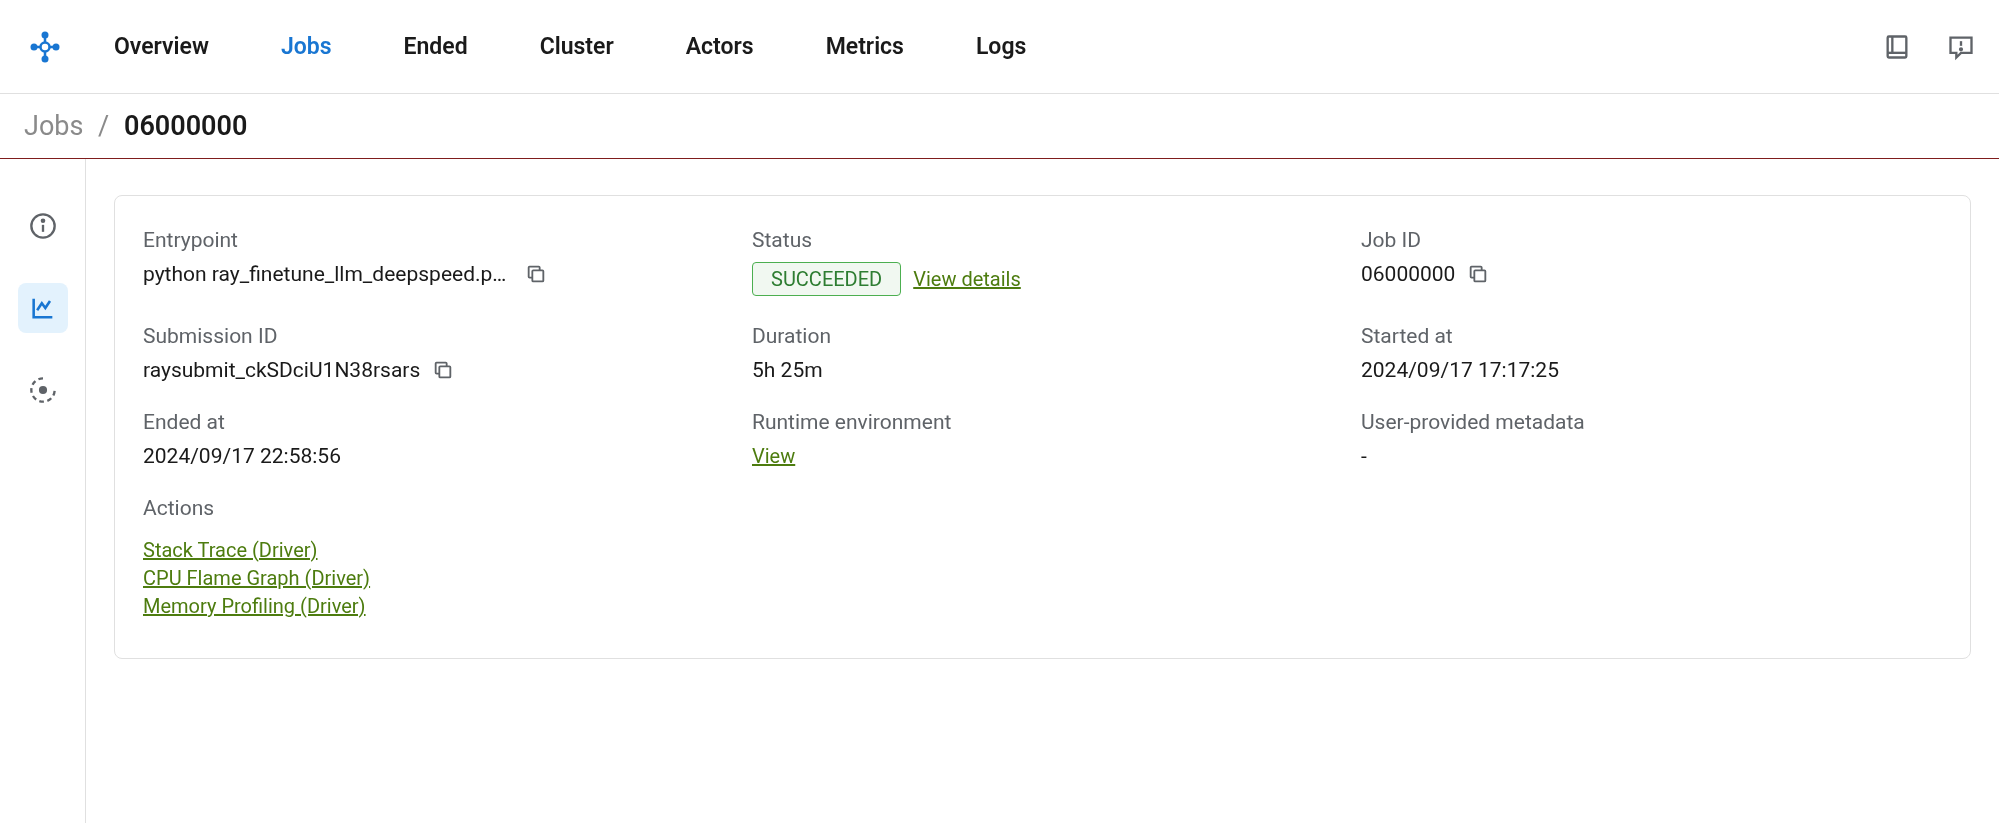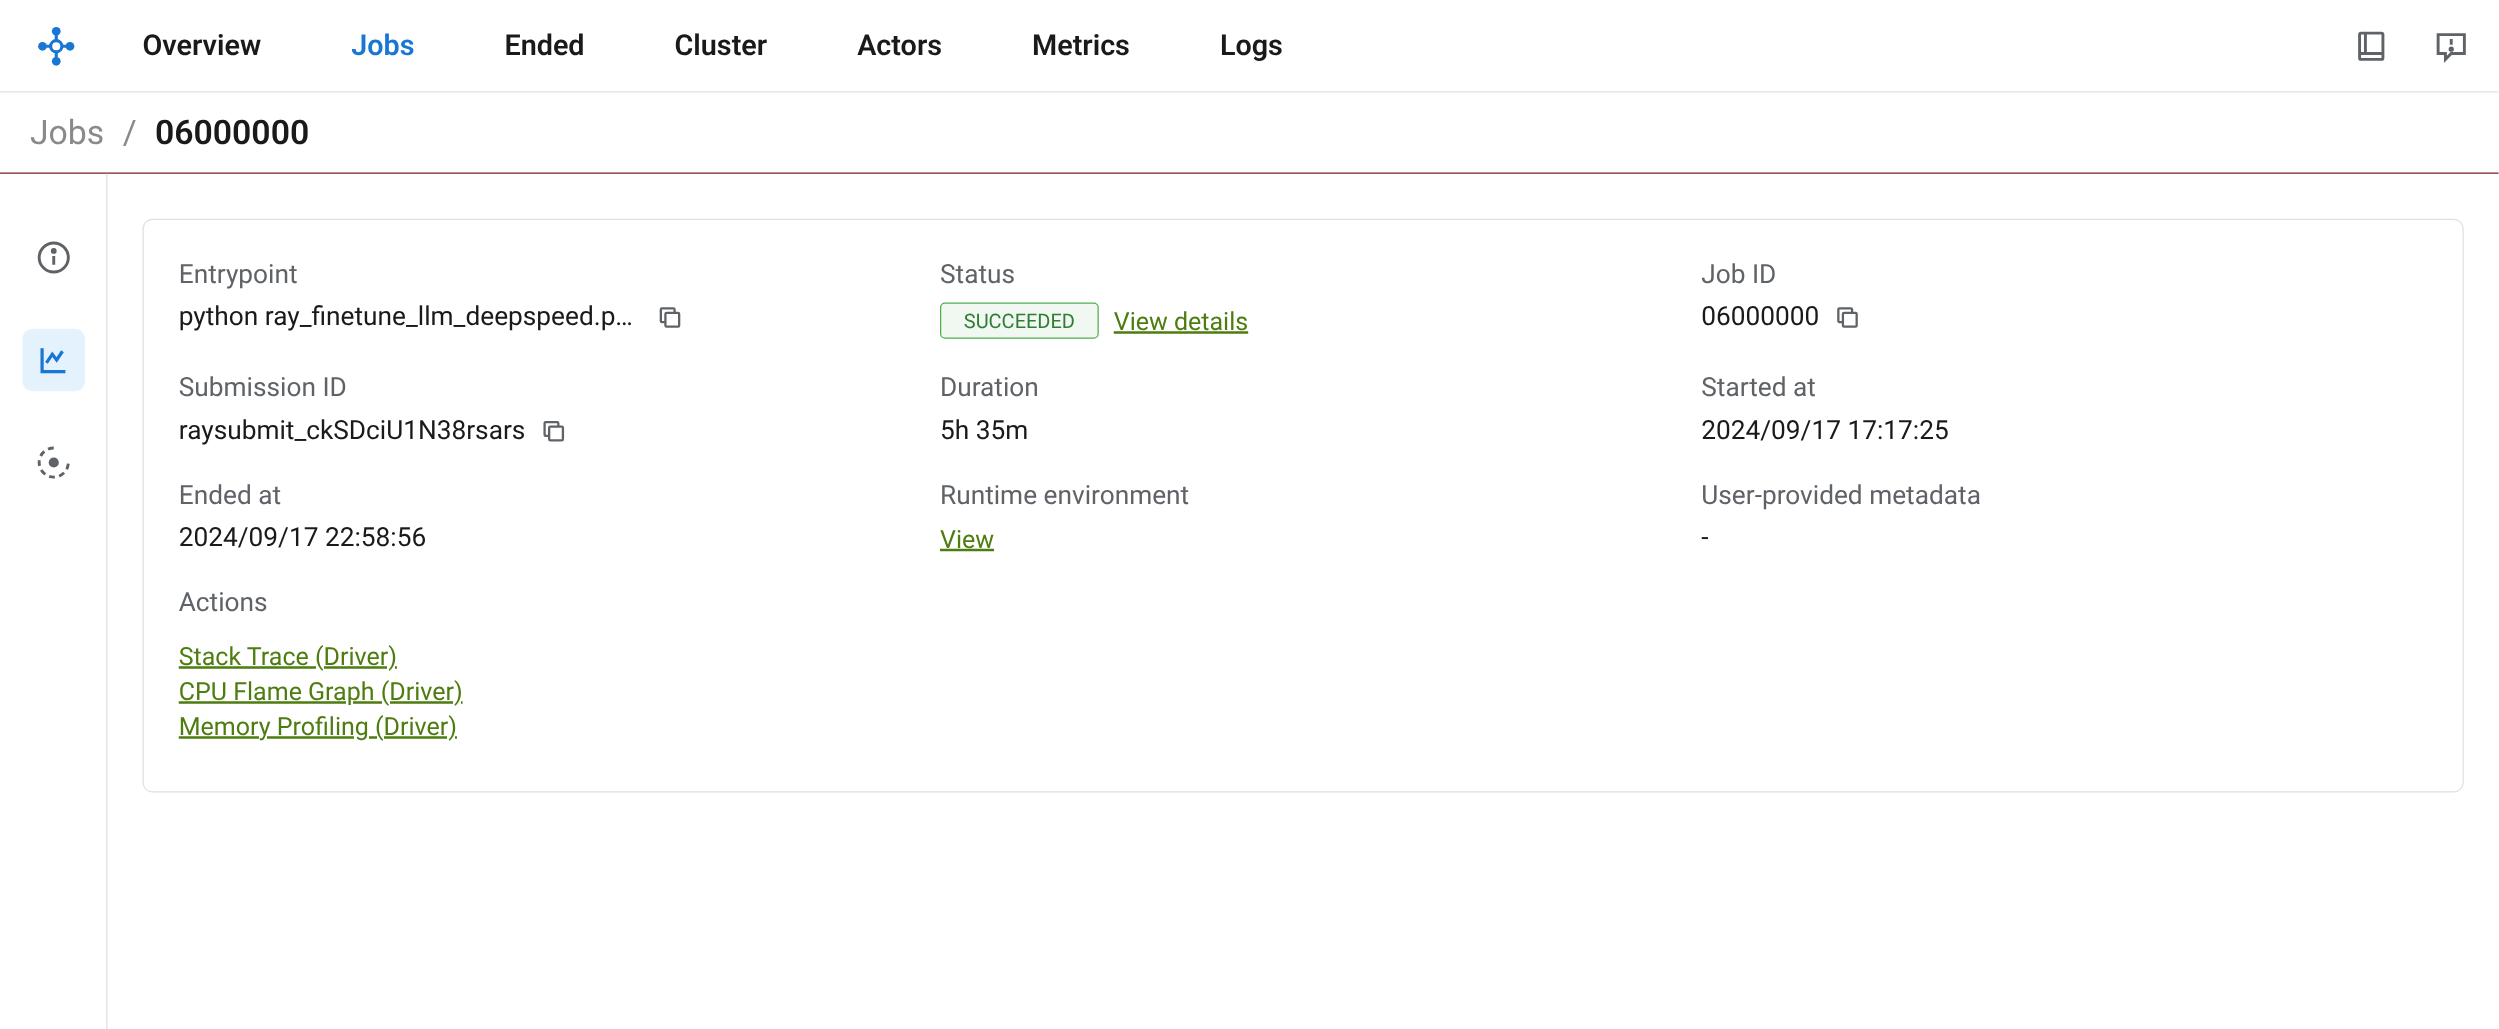--- a/index.html
+++ b/index.html
@@ -12,21 +12,21 @@
       background: #ffffff;
       color: #1a1a1a;
       font-size: 16px;
     }
     
     
     .top-nav {
       display: flex;
       align-items: center;
       padding: 0 24px;
-      height: 74px;
+      height: 94px;
       border-bottom: 1px solid #e0e0e0;
     }
     .logo {
       display: flex;
       align-items: center;
       margin-right: 48px;
     }
     .nav-tabs {
       display: flex;
       align-items: center;
@@ -144,21 +144,21 @@
       cursor: pointer;
       flex-shrink: 0;
     }
     .status-badge {
       display: inline-block;
       padding: 4px 18px;
       border: 1px solid #4caf50;
       border-radius: 4px;
       color: #2e7d32;
       background: #f1f8f1;
-      font-size: 16px;
+      font-size: 20px;
       font-weight: 400;
     }
     .link {
       color: #4d7c0f;
       text-decoration: underline;
       cursor: pointer;
       font-size: 20px;
     }
     .actions-list {
       display: flex;
@@ -297,21 +297,21 @@
                 <rect x="8" y="8" width="12" height="12" rx="1"></rect>
                 <path d="M16 8V5a1 1 0 0 0-1-1H5a1 1 0 0 0-1 1v10a1 1 0 0 0 1 1h3"></path>
               </svg>
             </span>
           </div>
         </div>
 
         <div class="field-block">
           <div class="field-label">Duration</div>
           <div class="field-value">
-            <span>5h 35m</span>
+            <span>5h 25m</span>
           </div>
         </div>
 
         <div class="field-block">
           <div class="field-label">Started at</div>
           <div class="field-value">
             <span>2024/09/17 17:17:25</span>
           </div>
         </div>
 

